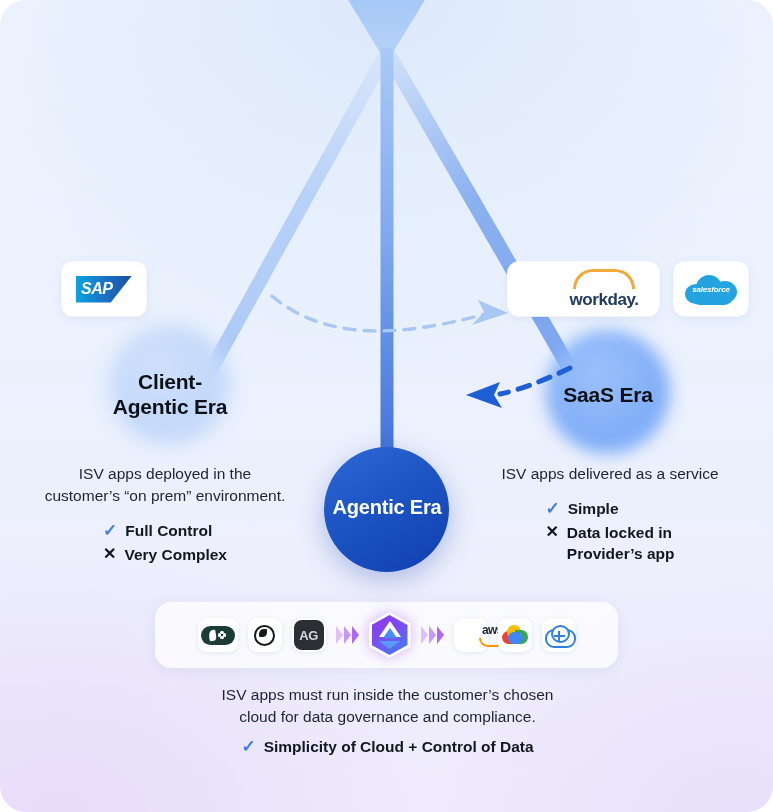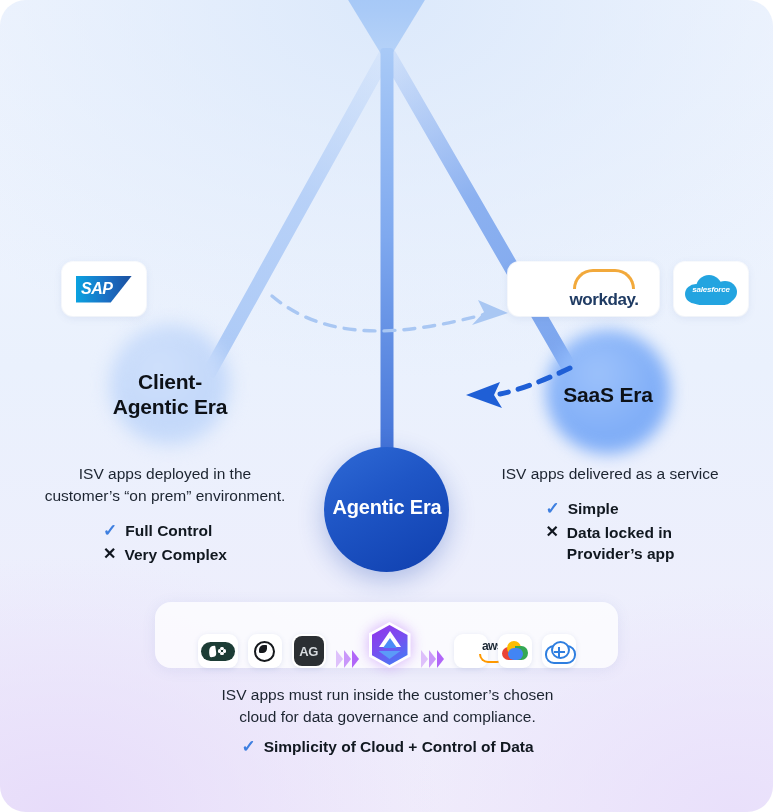--- a/index.html
+++ b/index.html
@@ -129,21 +129,21 @@
   .bullet{display:flex;align-items:flex-start;gap:8px;font-size:15.5px;font-weight:700;color:#111820;line-height:1.35;margin-bottom:3px;}
   .bullet .mk{font-weight:700;line-height:1.15;flex:0 0 auto;}
   .mk.ok{color:#3e7fe0;font-size:17px;}
   .mk.no{color:#10161f;font-size:16px;}
 
   
   .logobar{
     position:absolute;left:155px;top:602px;width:463px;height:66px;
     background:rgba(255,255,255,.72);border-radius:16px;
     box-shadow:0 2px 14px rgba(90,110,180,.10);
-    display:flex;align-items:flex-end;justify-content:center;gap:10px;
+    display:flex;align-items:center;justify-content:center;gap:10px;
   }
   .tile{
     width:40px;height:34px;border-radius:9px;background:#fff;
     box-shadow:0 1px 5px rgba(70,100,170,.13);
     display:flex;align-items:center;justify-content:center;flex:0 0 auto;
   }
   .tile.sq{width:34px;height:34px;}
   .lc-pill{width:34px;height:19px;border-radius:10px;background:#1c3c35;display:flex;align-items:center;justify-content:center;gap:2px;}
   .lc-bird{width:7px;height:11px;background:#fff;border-radius:60% 10% 40% 20%;transform:rotate(-8deg);}
   .lc-link{position:relative;width:9px;height:9px;}

